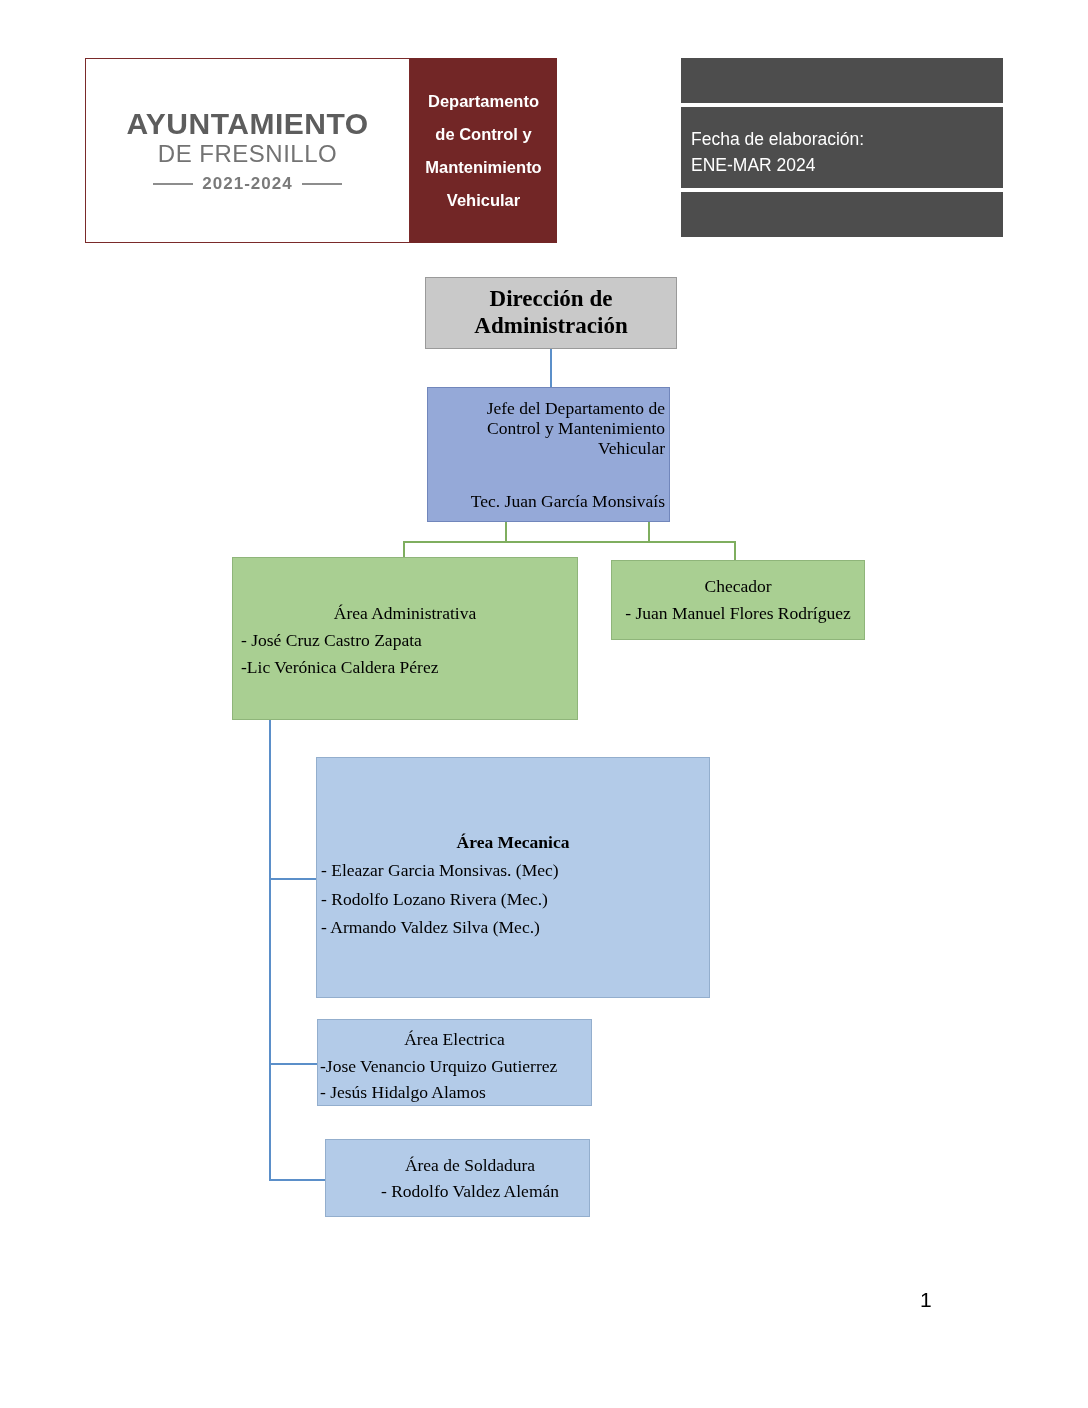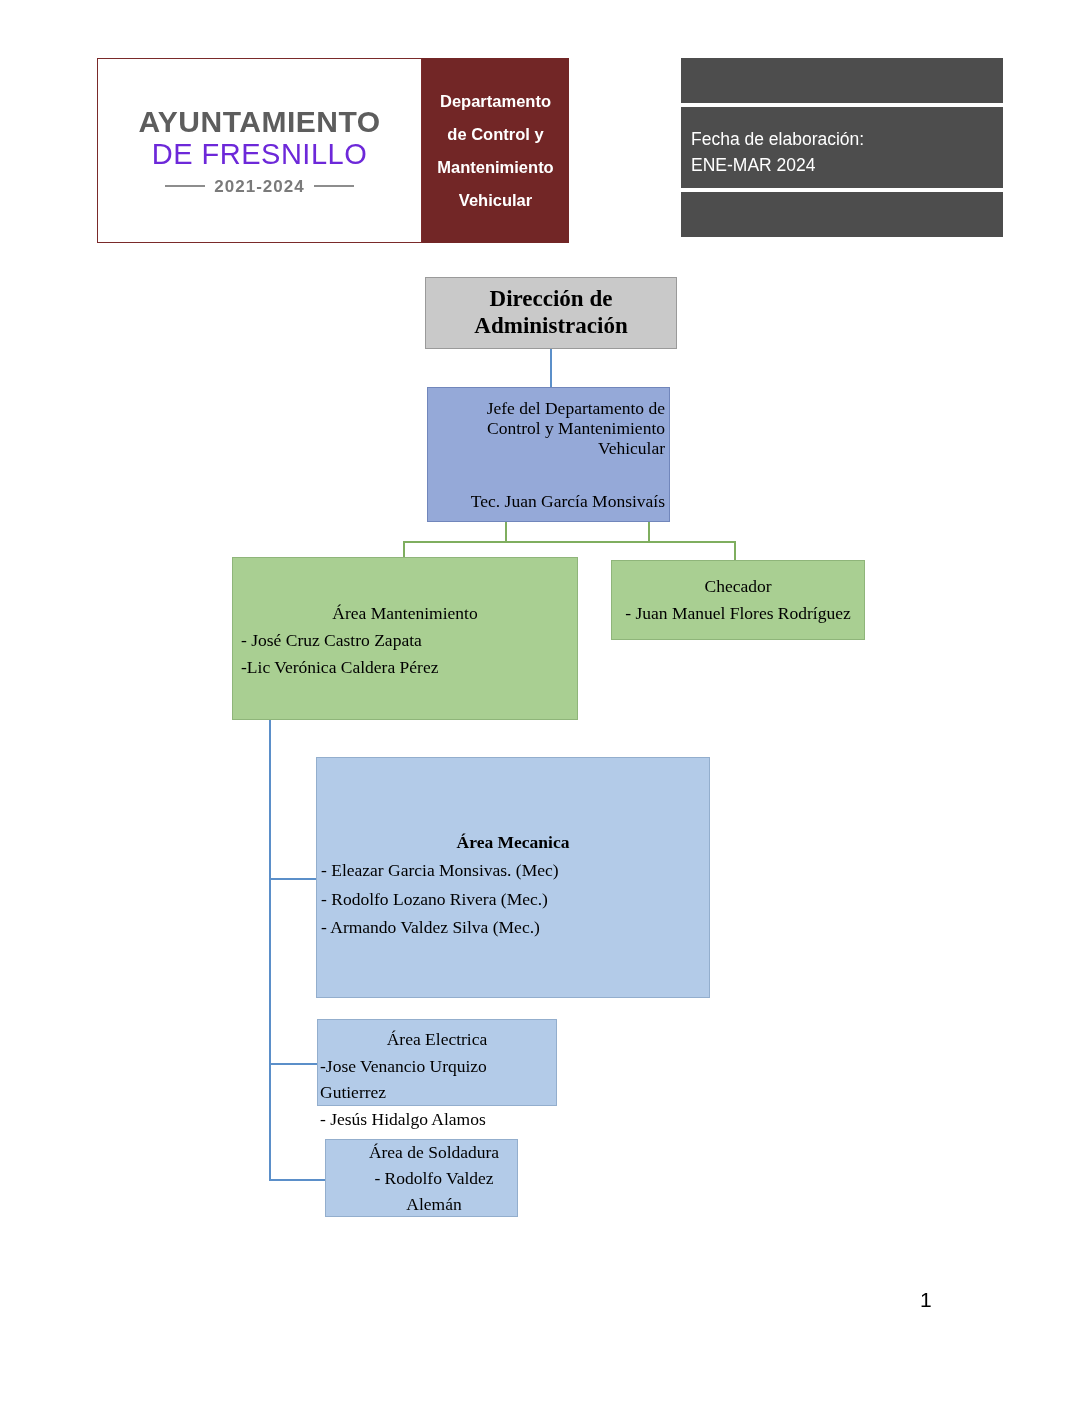--- a/index.html
+++ b/index.html
@@ -11,21 +11,21 @@
     width: 1088px;
     height: 1408px;
     position: relative;
     font-family: "Liberation Serif", serif;
     overflow: hidden;
   }
 
   
   #header-band {
     position: absolute;
-    left: 97px;
+    left: 85px;
     top: 58px;
     width: 472px;
     height: 185px;
     display: flex;
   }
   #logo-panel {
     width: 325px;
     height: 100%;
     background: #ffffff;
     border: 1px solid #7a2a2a;
@@ -40,24 +40,24 @@
     color: #6b6b6b;
     line-height: 1;
   }
   #logo-line1 {
     font-size: 30px;
     font-weight: bold;
     letter-spacing: 0.5px;
     color: #5d5d5d;
   }
   #logo-line2 {
-    font-size: 29px;
+    font-size: 24px;
     font-weight: normal;
     letter-spacing: 0.5px;
-    color: #6d28d9;
+    color: #737373;
     margin-top: 3px;
   }
   #logo-years-row {
     display: flex;
     align-items: center;
     justify-content: center;
     margin-top: 9px;
   }
   .logo-rule {
     height: 2px;
@@ -171,32 +171,32 @@
     border: 1px solid #93aecd;
     font-size: 17.5px;
     line-height: 1.62;
     justify-content: flex-start;
     padding-top: 70px;
   }
   #node-mecanica .title { font-weight: bold; }
   #node-mecanica .person { text-align: left; padding-left: 4px; }
 
   #node-electrica {
-    left: 317px; top: 1019px; width: 240px; height: 87px;
+    left: 317px; top: 1019px; width: 275px; height: 87px;
     background: #b3cbe8;
     border: 1px solid #93aecd;
     font-size: 17.5px;
     line-height: 1.52;
     justify-content: flex-start;
     padding-top: 6px;
   }
   #node-electrica .person { text-align: left; padding-left: 2px; }
 
   #node-soldadura {
-    left: 325px; top: 1139px; width: 193px; height: 78px;
+    left: 325px; top: 1139px; width: 265px; height: 78px;
     background: #b3cbe8;
     border: 1px solid #93aecd;
     font-size: 17.5px;
     line-height: 1.5;
     padding-left: 25px;
   }
 
   
   .conn { position: absolute; }
   .conn-blue { background: #5b8fc9; }
@@ -256,21 +256,21 @@
 <div class="node" id="node-direccion">
   <span class="title">Dirección de Administración</span>
 </div>
 
 <div class="node" id="node-jefe">
   <span class="title">Jefe del Departamento de Control y Mantenimiento Vehicular</span>
   <span class="person">Tec. Juan García Monsivaís</span>
 </div>
 
 <div class="node" id="node-admin">
-  <span class="title">Área Mantenimiento</span>
+  <span class="title">Área Administrativa</span>
   <span class="person">- José Cruz Castro Zapata</span>
   <span class="person">-Lic Verónica Caldera Pérez</span>
 </div>
 
 <div class="node" id="node-checador">
   <span class="title">Checador</span>
   <span class="person">- Juan Manuel Flores Rodríguez</span>
 </div>
 
 <div class="node" id="node-mecanica">

